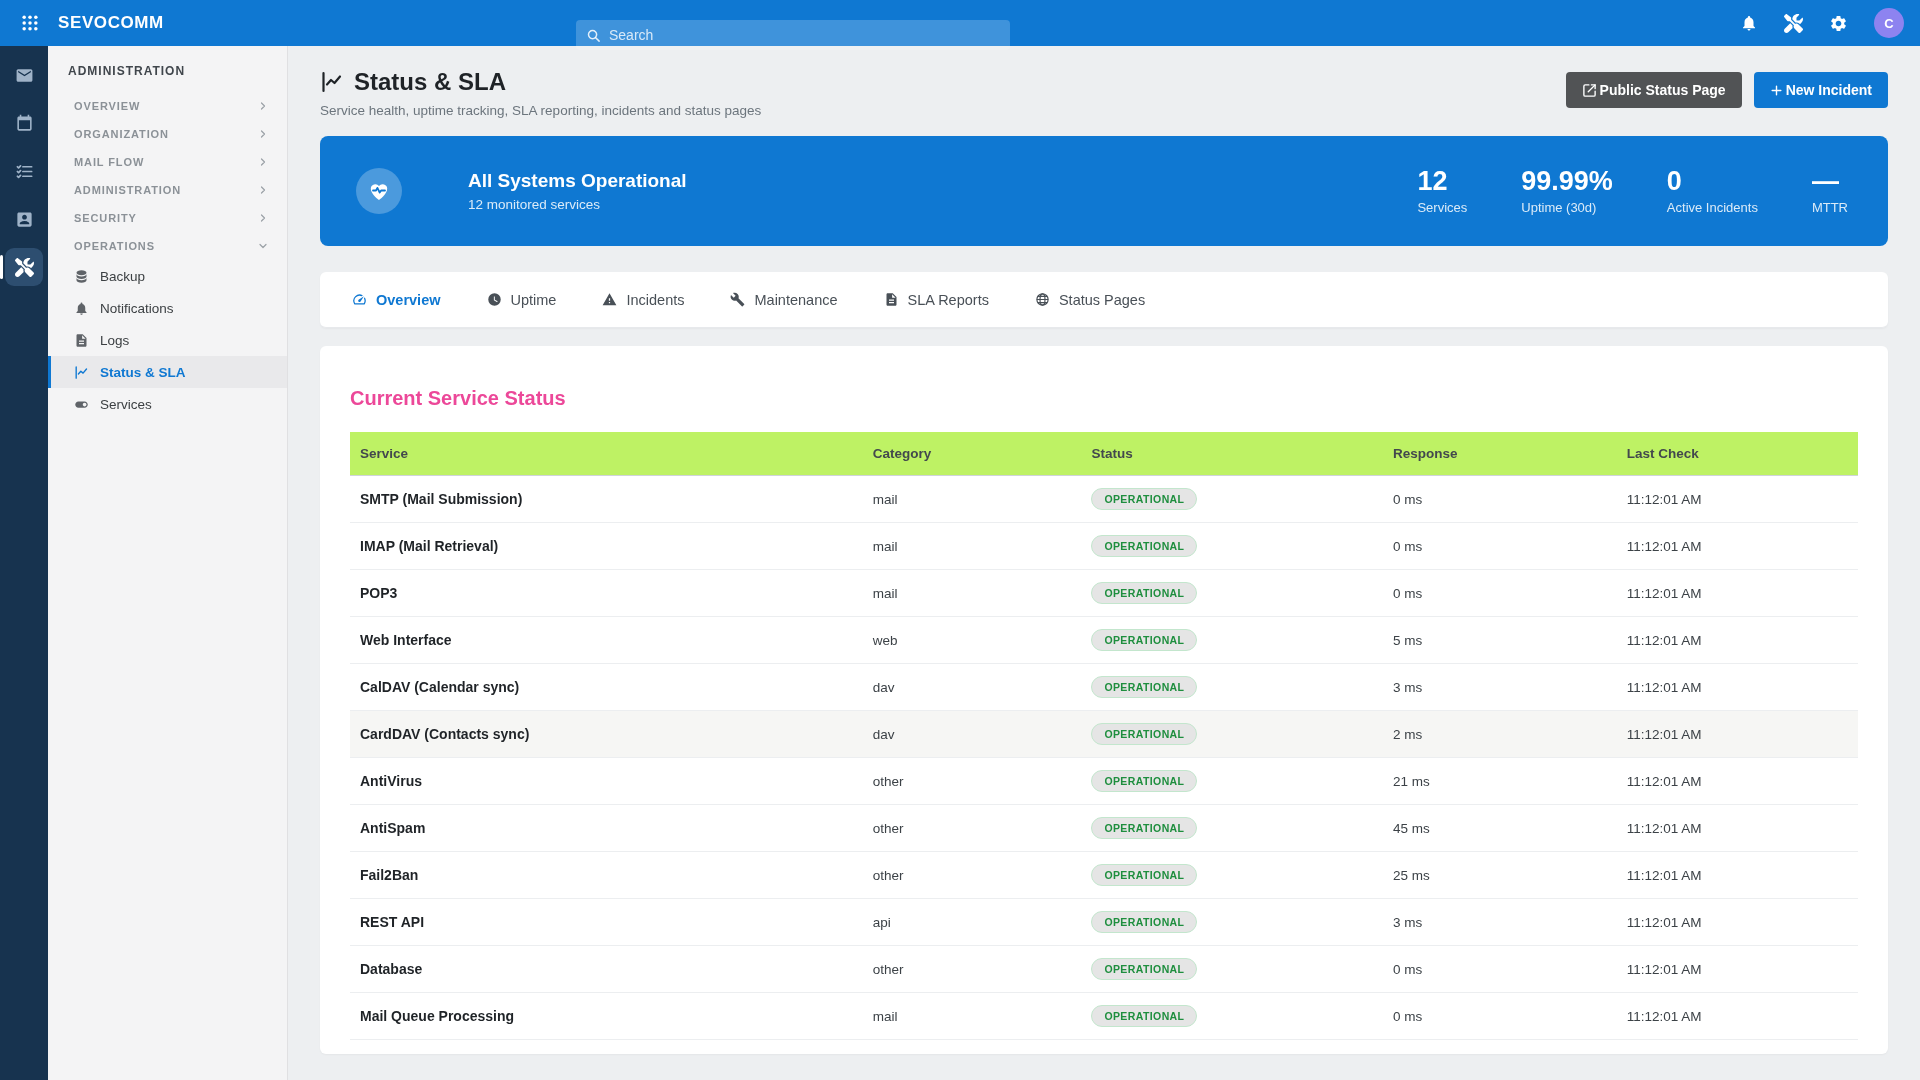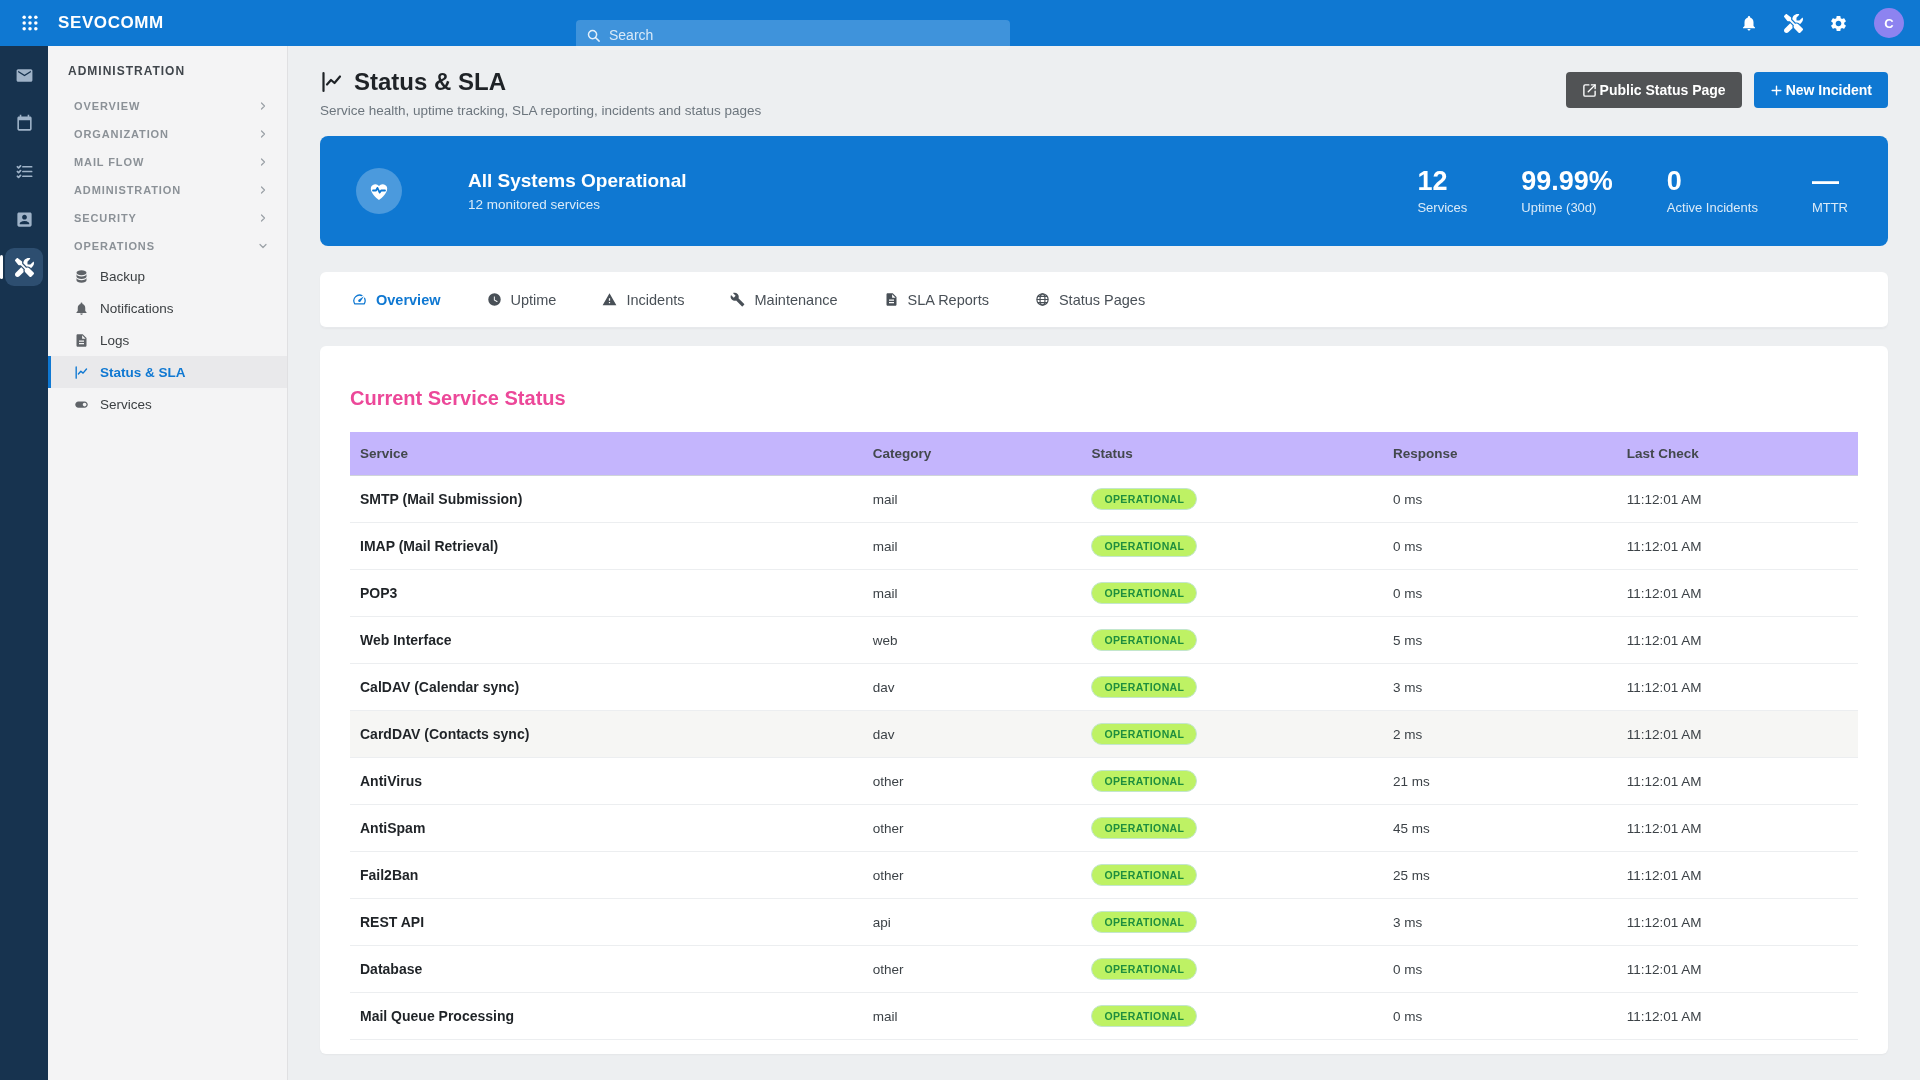--- a/index.html
+++ b/index.html
@@ -64,26 +64,26 @@
 
   
   .tabs { margin-top:26px; height:56px; background:#fff; border-radius:6px; box-shadow:0 1px 2px rgba(0,0,0,.04); display:flex; align-items:center; gap:46px; padding:0 32px; border-bottom:1px solid #e7e9ec; }
   .tab { display:flex; align-items:center; gap:9px; background:none; border:none; font-size:14.5px; color:#495057; font-weight:normal; cursor:pointer; font-family:"Liberation Sans", sans-serif; }
   .tab.active { color:#0f78d2; font-weight:bold; }
 
   
   .card { margin-top:18px; background:#fff; border-radius:6px; box-shadow:0 1px 2px rgba(0,0,0,.04); padding:26px 30px 14px 30px; }
   .card-title { font-size:20px; font-weight:bold; color:#ec4899;margin-top:15px; }
   table { width:100%; border-collapse:collapse; margin-top:22px; }
-  th { text-align:left; background:#c4b5fd; font-size:13.5px; font-weight:bold; color:#43484d; padding:14px 10px; border-bottom:1px solid #cfd4d9; }
+  th { text-align:left; background:#bef264; font-size:13.5px; font-weight:bold; color:#43484d; padding:14px 10px; border-bottom:1px solid #cfd4d9; }
   td { padding:12px 10px; font-size:13.5px; color:#3c4247; border-bottom:1px solid #eceef0; }
   td.svc { font-weight:bold; color:#1f2327; font-size:14px; }
   tr.hl td { background:#f6f6f4; }
   th.c-service { width:34%; } th.c-category { width:14.5%; } th.c-status { width:20%; } th.c-response { width:15.5%; } th.c-last { width:16%; }
-  .badge { display:inline-block; padding:4px 12px; border-radius:12px; background:#bef264; border:1px solid #c3e6cd; color:#1e8e3e; font-size:10.5px; font-weight:bold; letter-spacing:.4px; }
+  .badge { display:inline-block; padding:4px 12px; border-radius:12px; background:#e5e5e5; border:1px solid #c3e6cd; color:#1e8e3e; font-size:10.5px; font-weight:bold; letter-spacing:.4px; }
 </style>
 </head>
 <body>
 
 <svg width="0" height="0" style="position:absolute">
   <symbol id="i-grid" viewBox="0 0 24 24" fill="currentColor">
     <circle cx="5" cy="5" r="2.1"></circle>
       <circle cx="12" cy="5" r="2.1"></circle>
       <circle cx="19" cy="5" r="2.1"></circle>
     <circle cx="5" cy="12" r="2.1"></circle>

